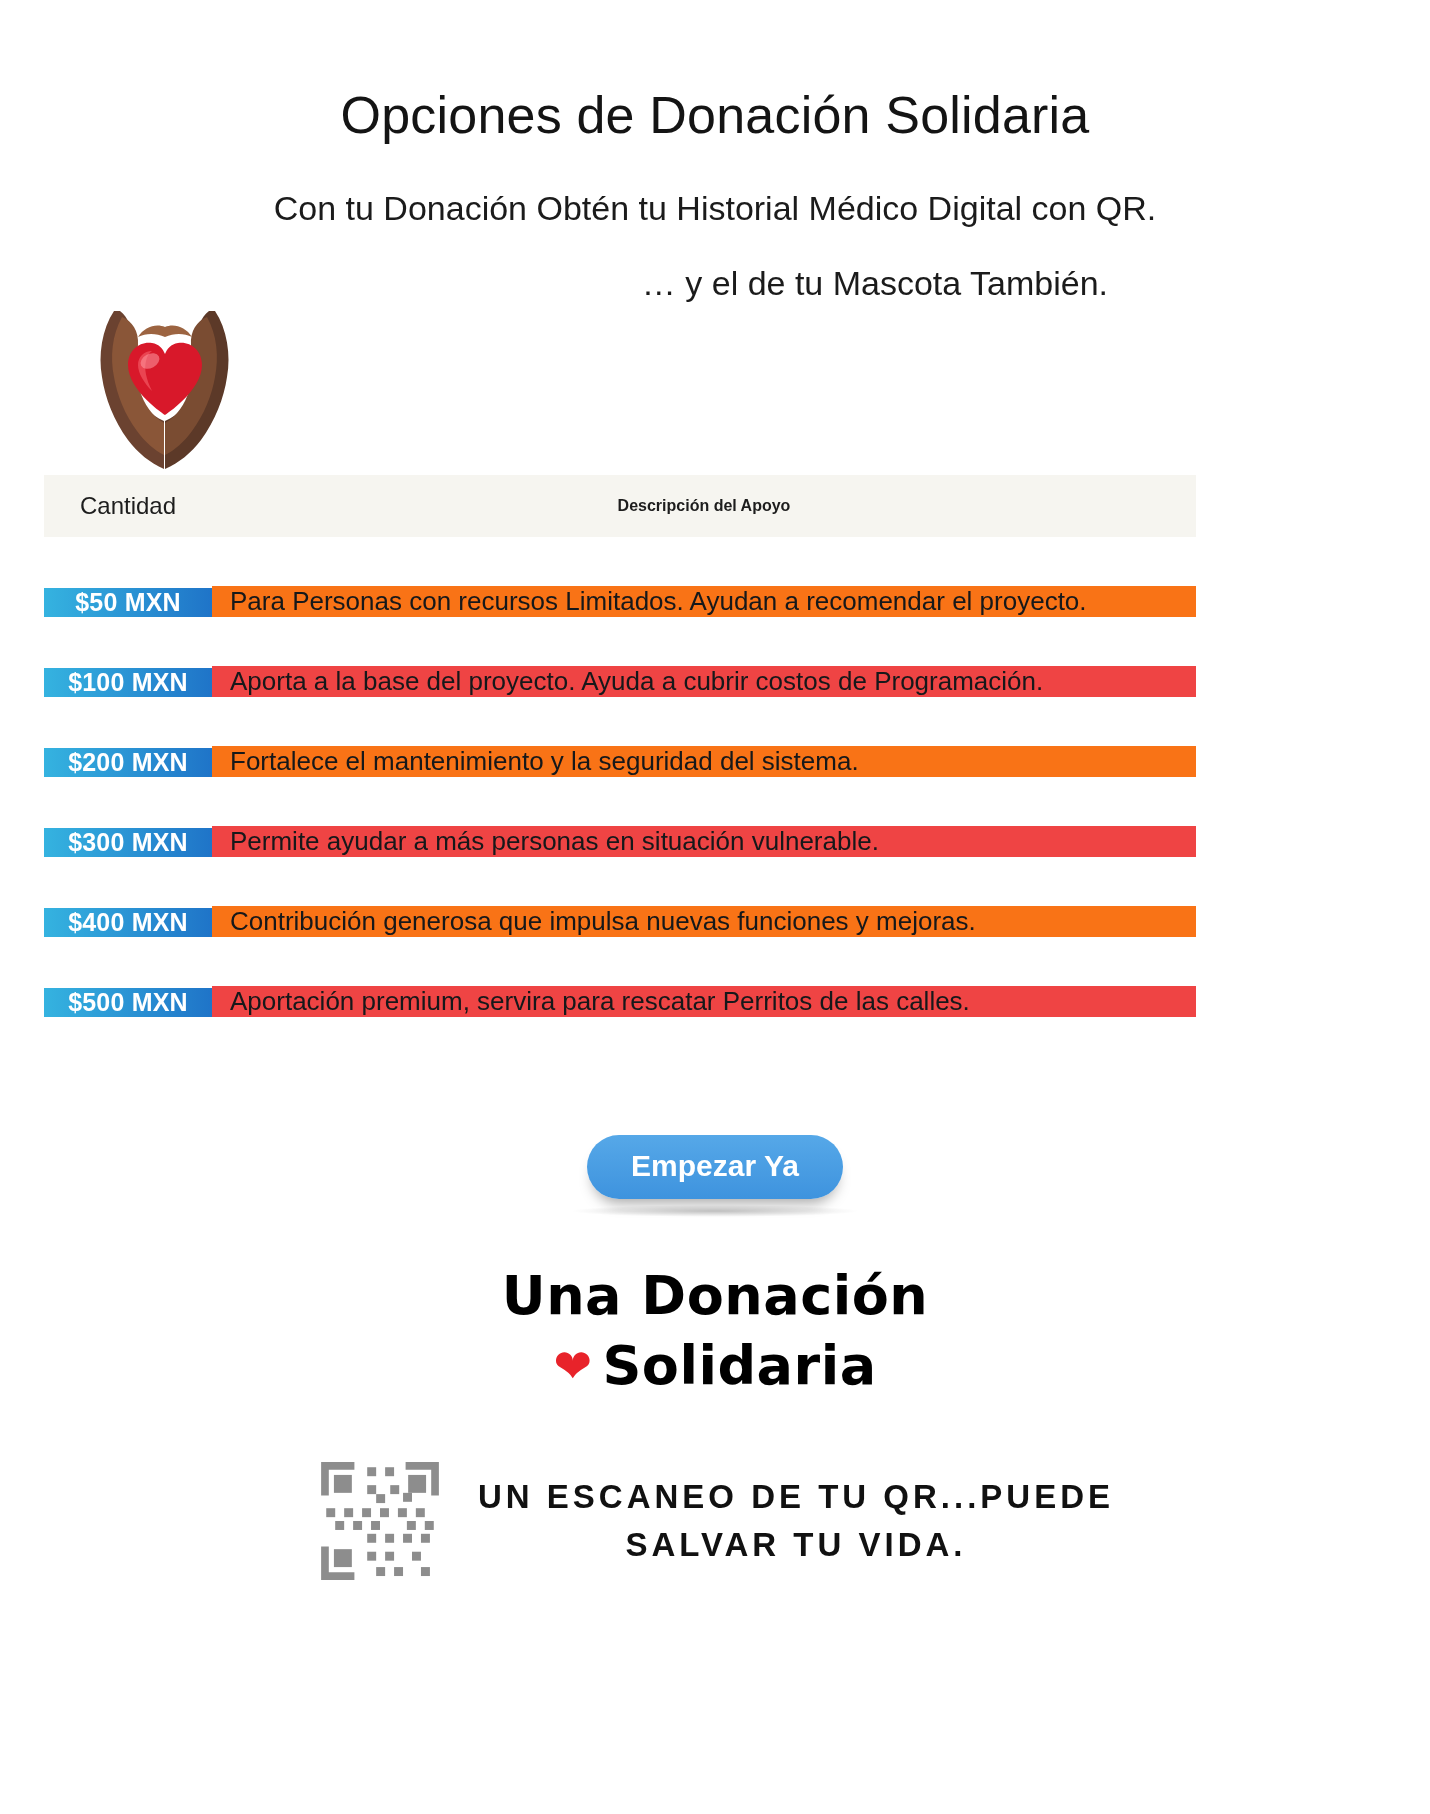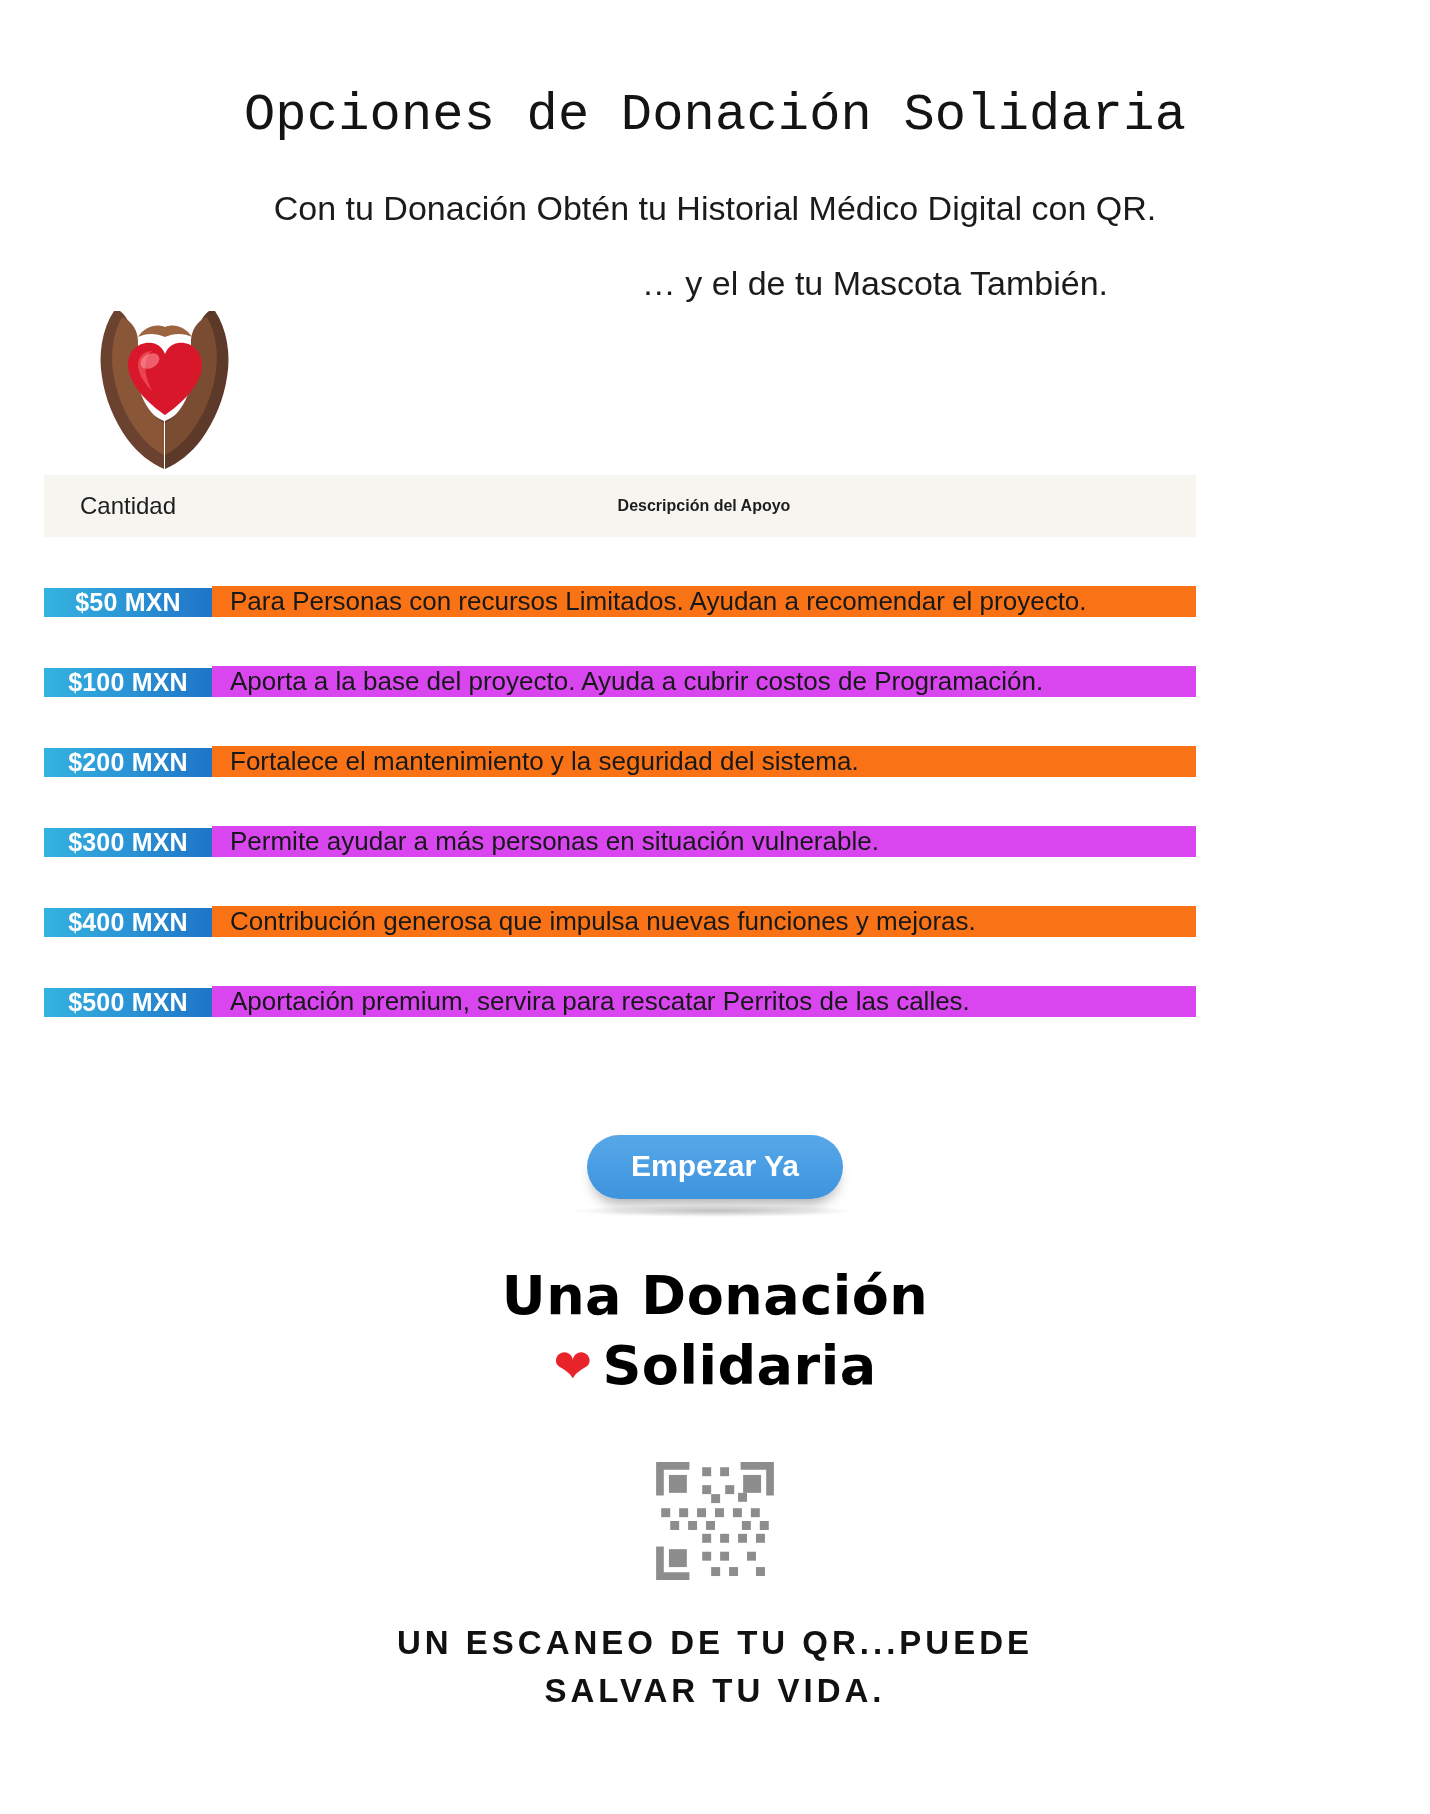--- a/index.html
+++ b/index.html
@@ -24,21 +24,20 @@
 
   
   .title {
     text-align: center;
     font-size: 52px;
     font-weight: 400;
     letter-spacing: 0.2px;
     color: #141414;
     padding-top: 52px;
     line-height: 1.1;
-    font-family: Liberation Mono, monospace;
   }
   .subtitle-1 {
     text-align: center;
     font-size: 34px;
     font-weight: 400;
     color: #1b1b1b;
     margin-top: 44px;
     line-height: 1.2;
   }
   .subtitle-2 {
@@ -111,21 +110,21 @@
     flex: 1 1 auto;
     background: #f97316;
     display: flex;
     align-items: center;
     padding-left: 18px;
     font-size: 26px;
     color: #16181a;
     white-space: nowrap;
     overflow: hidden;
   }
-  .t-row.alt .desc { background: #d946ef; }
+  .t-row.alt .desc { background: #ef4444; }
 
   
   .cta-wrap {
     position: absolute;
     left: 0;
     top: 1100px;
     width: 1430px;
     text-align: center;
   }
   .cta {
@@ -176,21 +175,20 @@
   
   .qr-block {
     position: absolute;
     left: 0;
     top: 1422px;
     width: 1430px;
     display: flex;
     justify-content: center;
     align-items: center;
     gap: 34px;
-    flex-direction: column;
   }
   .qr-img { width: 128px; height: 128px; display: block; }
   .qr-text {
     font-size: 33px;
     font-weight: bold;
     letter-spacing: 4px;
     color: #111111;
     line-height: 1.45;
     text-align: center;
   }

